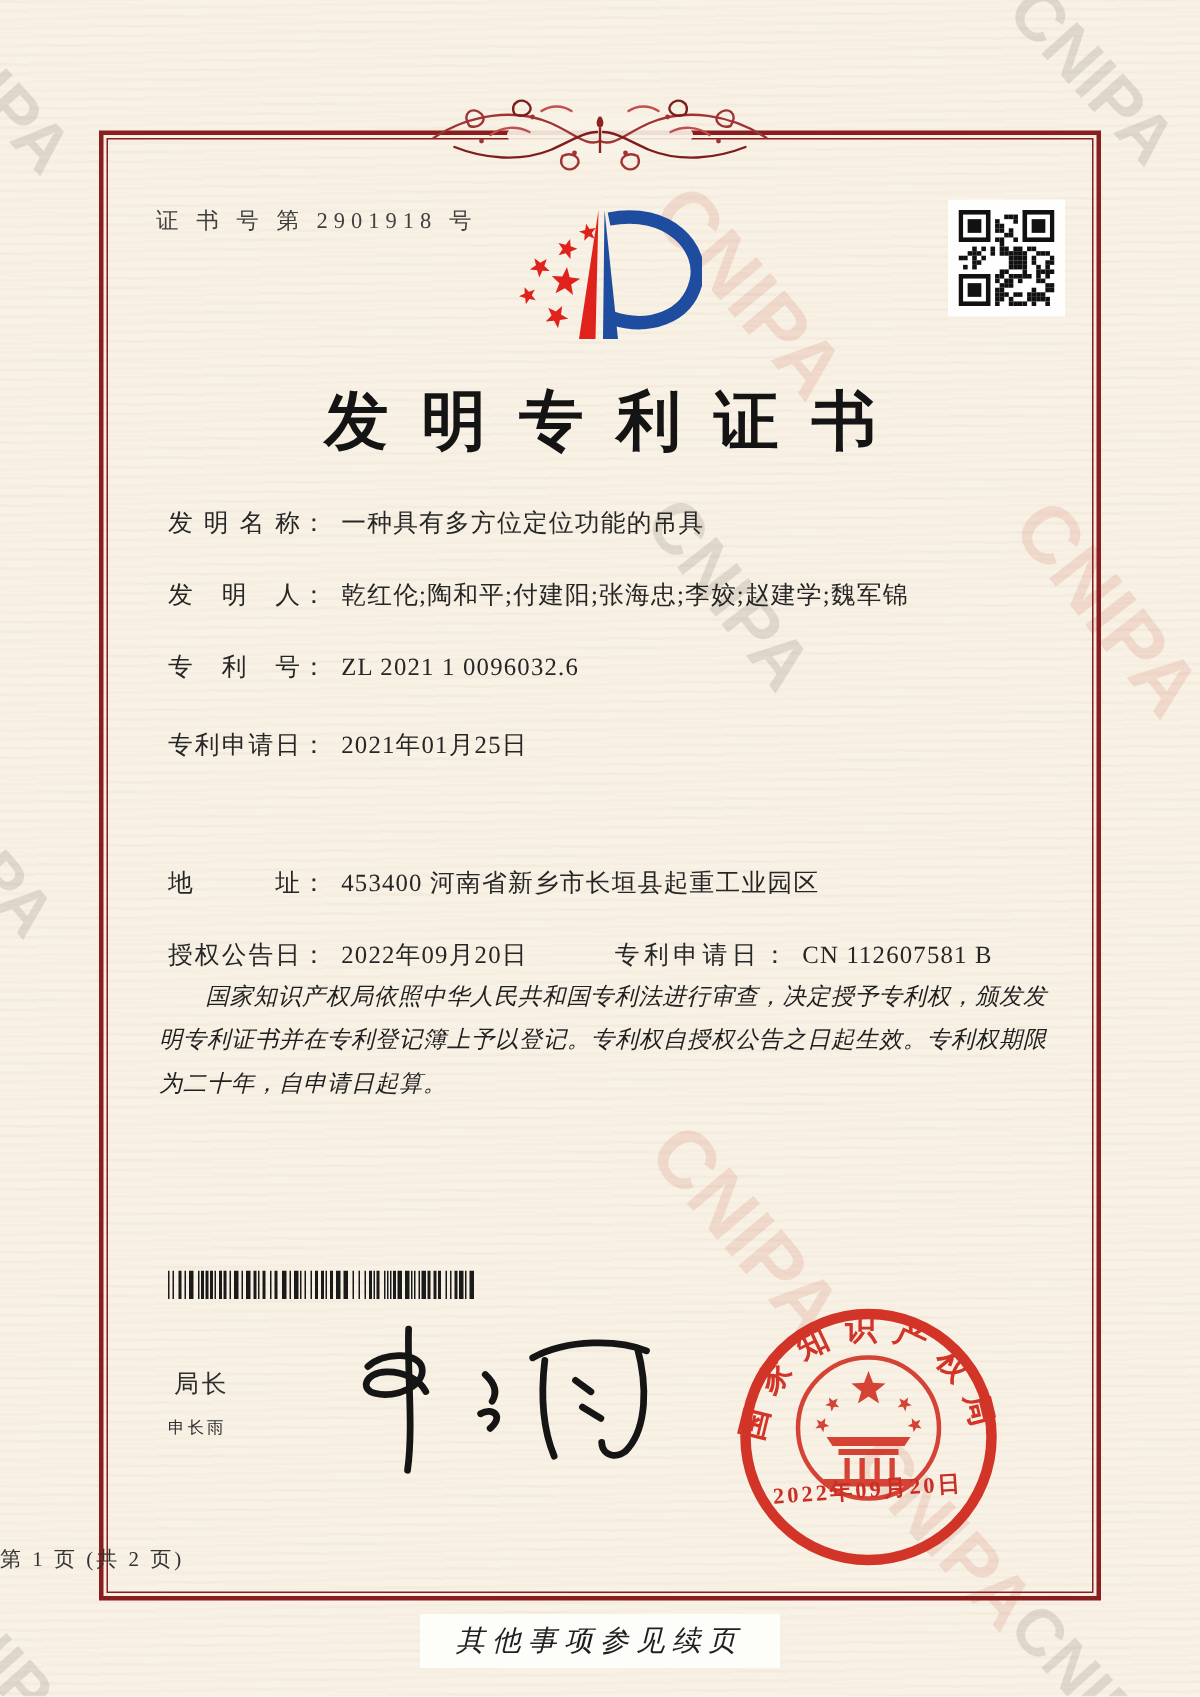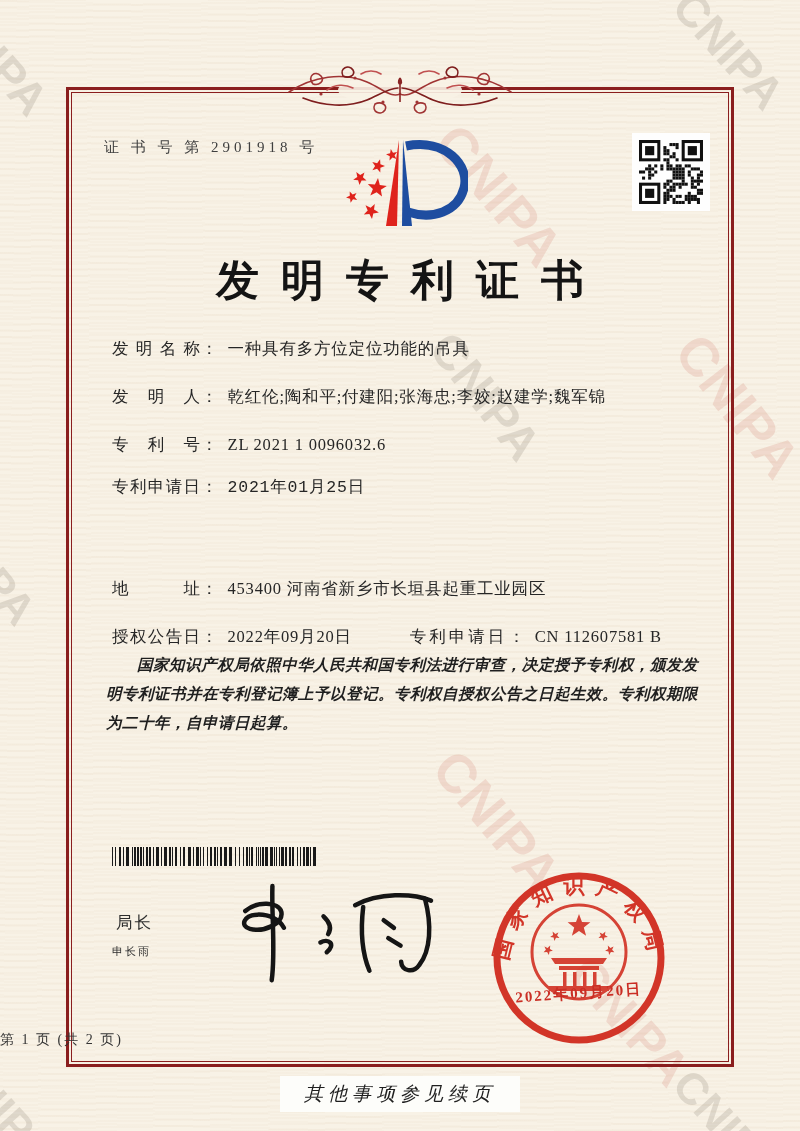--- a/index.html
+++ b/index.html
@@ -34,21 +34,21 @@
   .frow{position:absolute; left:112px; white-space:nowrap; font-size:16.5px; color:#262626; z-index:3;}
   .flabel{display:inline-block; width:88px; text-align:justify; text-align-last:justify;
           vertical-align:bottom;}
   .fcolon{margin:0 10px 0 1px;}
   .fvalue{letter-spacing:0.8px;}
   .fgroup2{margin-left:58px;}
   .flabel2{letter-spacing:3px;}
   
   .paras{position:absolute; left:106px; top:650px; width:592px; font-size:15.5px;
          line-height:29px; text-align:justify; font-style:italic; color:#1f1f1f; z-index:3;}
-  .paras p{margin:0; text-indent:2em; letter-spacing:0.5px;font-weight:bold;}
+  .paras p{margin:0; text-indent:2em; letter-spacing:0.5px;}
   
   .barcode{left:112px; top:847px; z-index:3;}
   
   .sig-title{left:116px; top:912px; font-size:16.5px; letter-spacing:2px; z-index:3;}
   .sig-name{left:112px; top:944px; font-size:11px; letter-spacing:2px; z-index:3;}
   .sig-hand{left:228px; top:878px; z-index:3; transform:rotate(-2deg);}
   
   .seal{left:489px; top:868px; z-index:4; opacity:0.94;}
   
   .pageinfo{left:0; top:1031px; width:100%; text-align:left; font-size:14px;
@@ -254,21 +254,21 @@
 
   <div class="frow" style="top:338px;">
     <span class="flabel">发明名称</span><span class="fcolon">：</span><span class="fvalue">一种具有多方位定位功能的吊具</span>
   </div>
   <div class="frow" style="top:386px;">
     <span class="flabel">发明人</span><span class="fcolon">：</span><span class="fvalue">乾红伦;陶和平;付建阳;张海忠;李姣;赵建学;魏军锦</span>
   </div>
   <div class="frow" style="top:434px;">
     <span class="flabel">专利号</span><span class="fcolon">：</span><span class="fvalue">ZL 2021 1 0096032.6</span>
   </div>
-  <div class="frow" style="top:476px;font-family:Liberation Mono, monospace;">
+  <div class="frow" style="top:486px;">
     <span class="flabel">专利申请日</span><span class="fcolon">：</span><span class="fvalue">2021年01月25日</span>
   </div>
   <div class="frow" style="top:578px;">
     <span class="flabel">地址</span><span class="fcolon">：</span><span class="fvalue">453400 河南省新乡市长垣县起重工业园区</span>
   </div>
   <div class="frow" style="top:626px;">
     <span class="flabel">授权公告日</span><span class="fcolon">：</span><span class="fvalue">2022年09月20日</span><span class="fgroup2"><span class="flabel2">专利申请日</span><span class="fcolon">：</span><span class="fvalue">CN 112607581 B</span></span>
   </div>
 
   <div class="paras">

